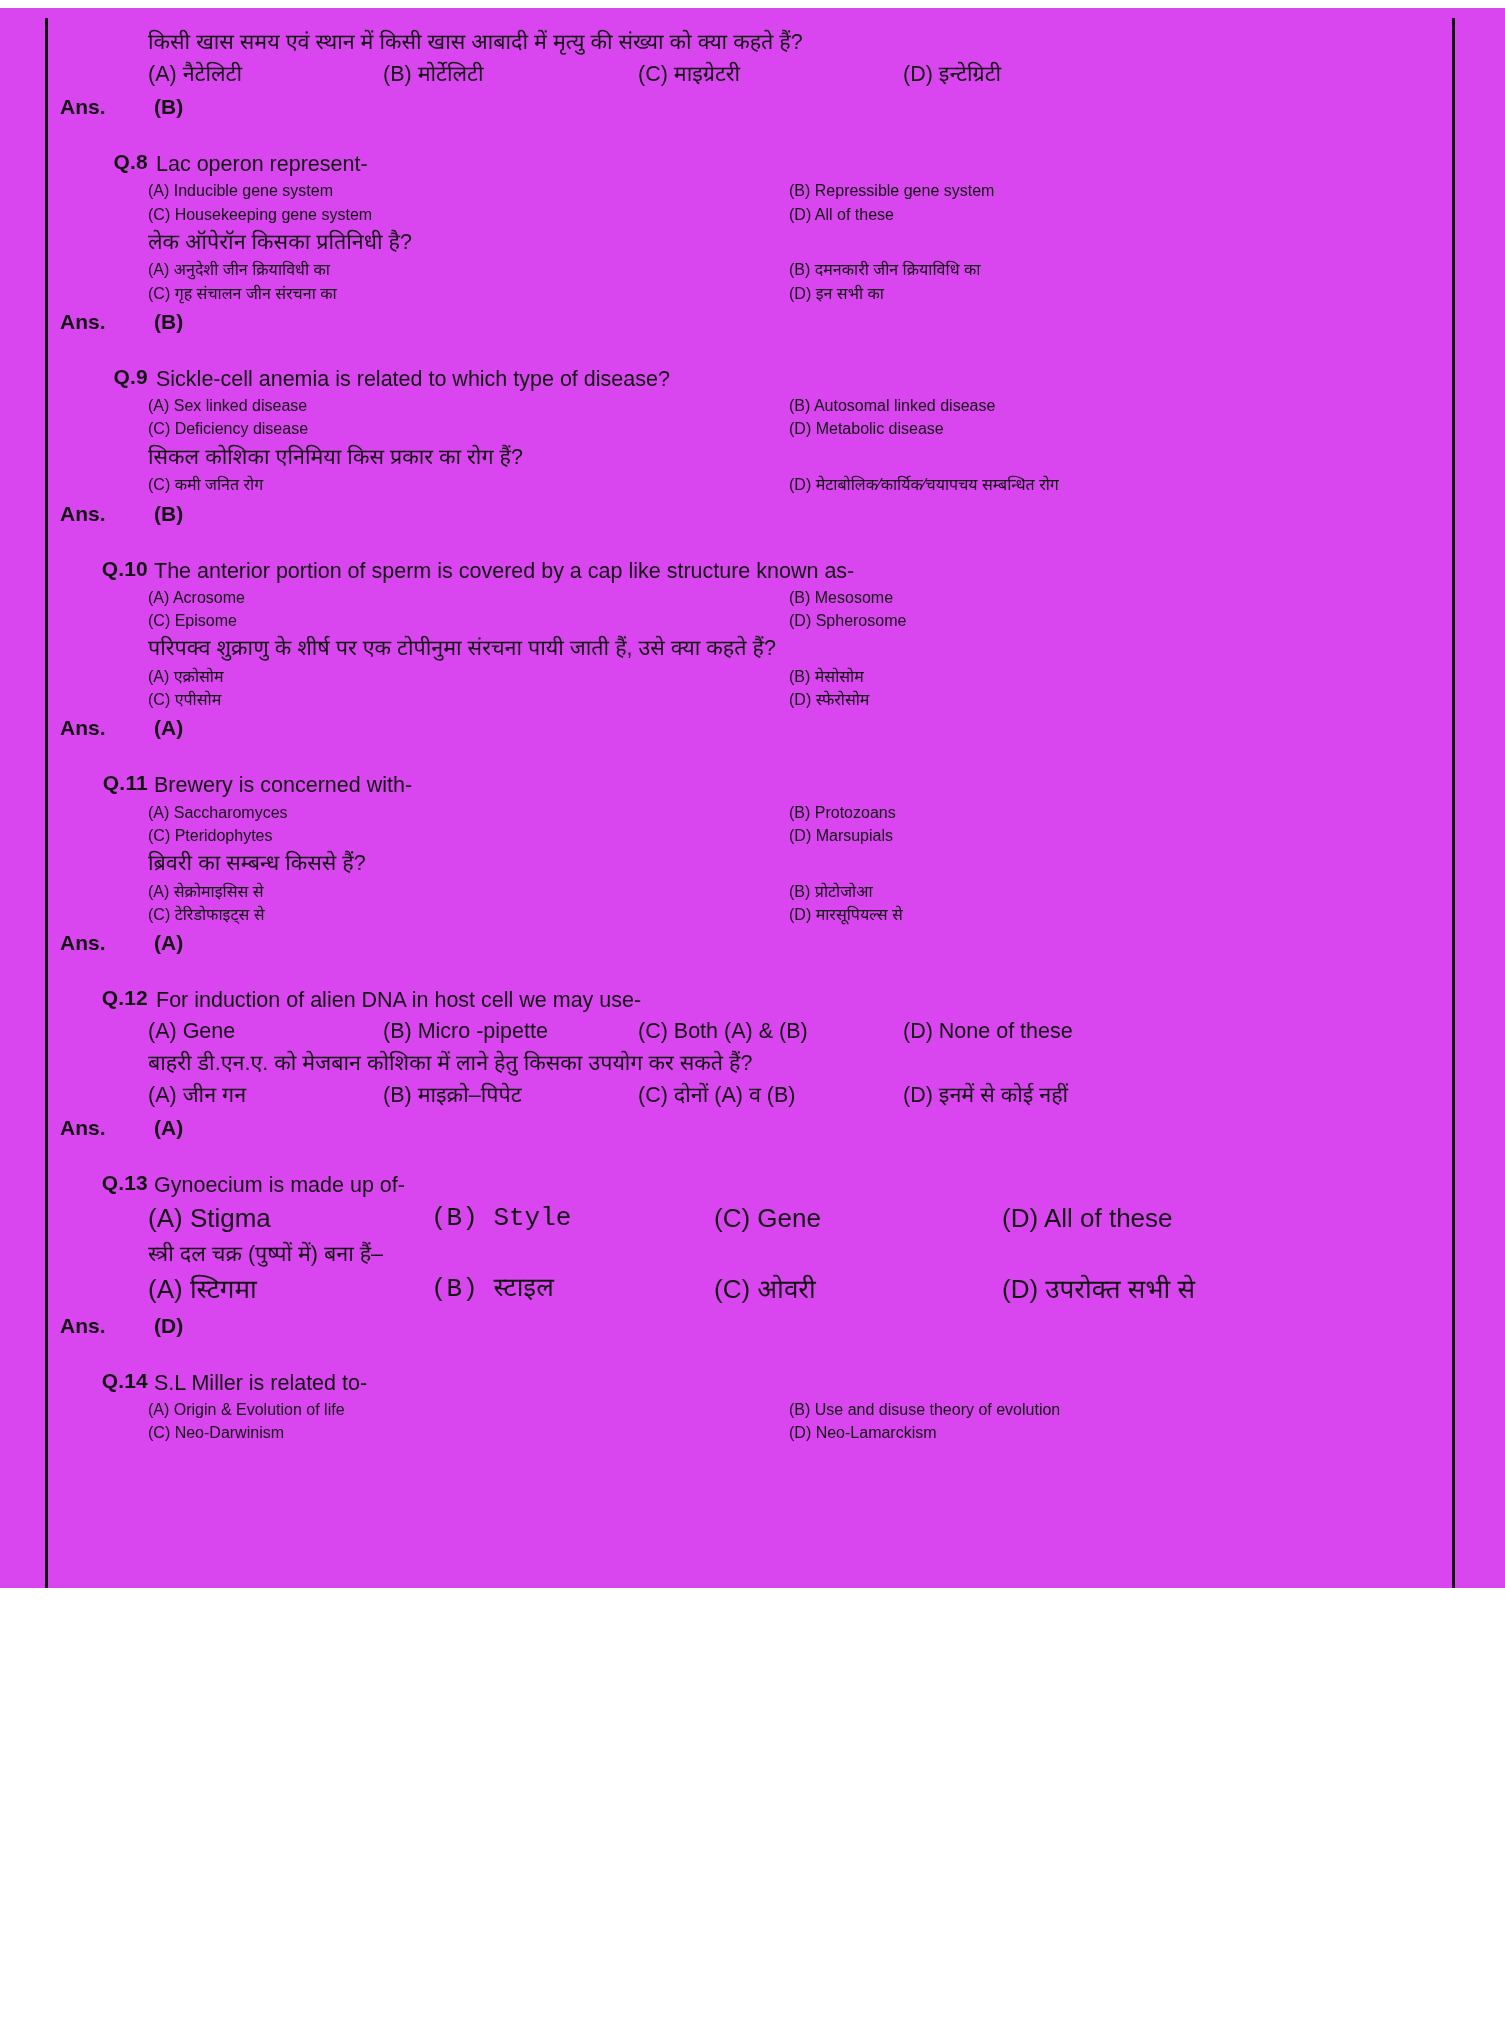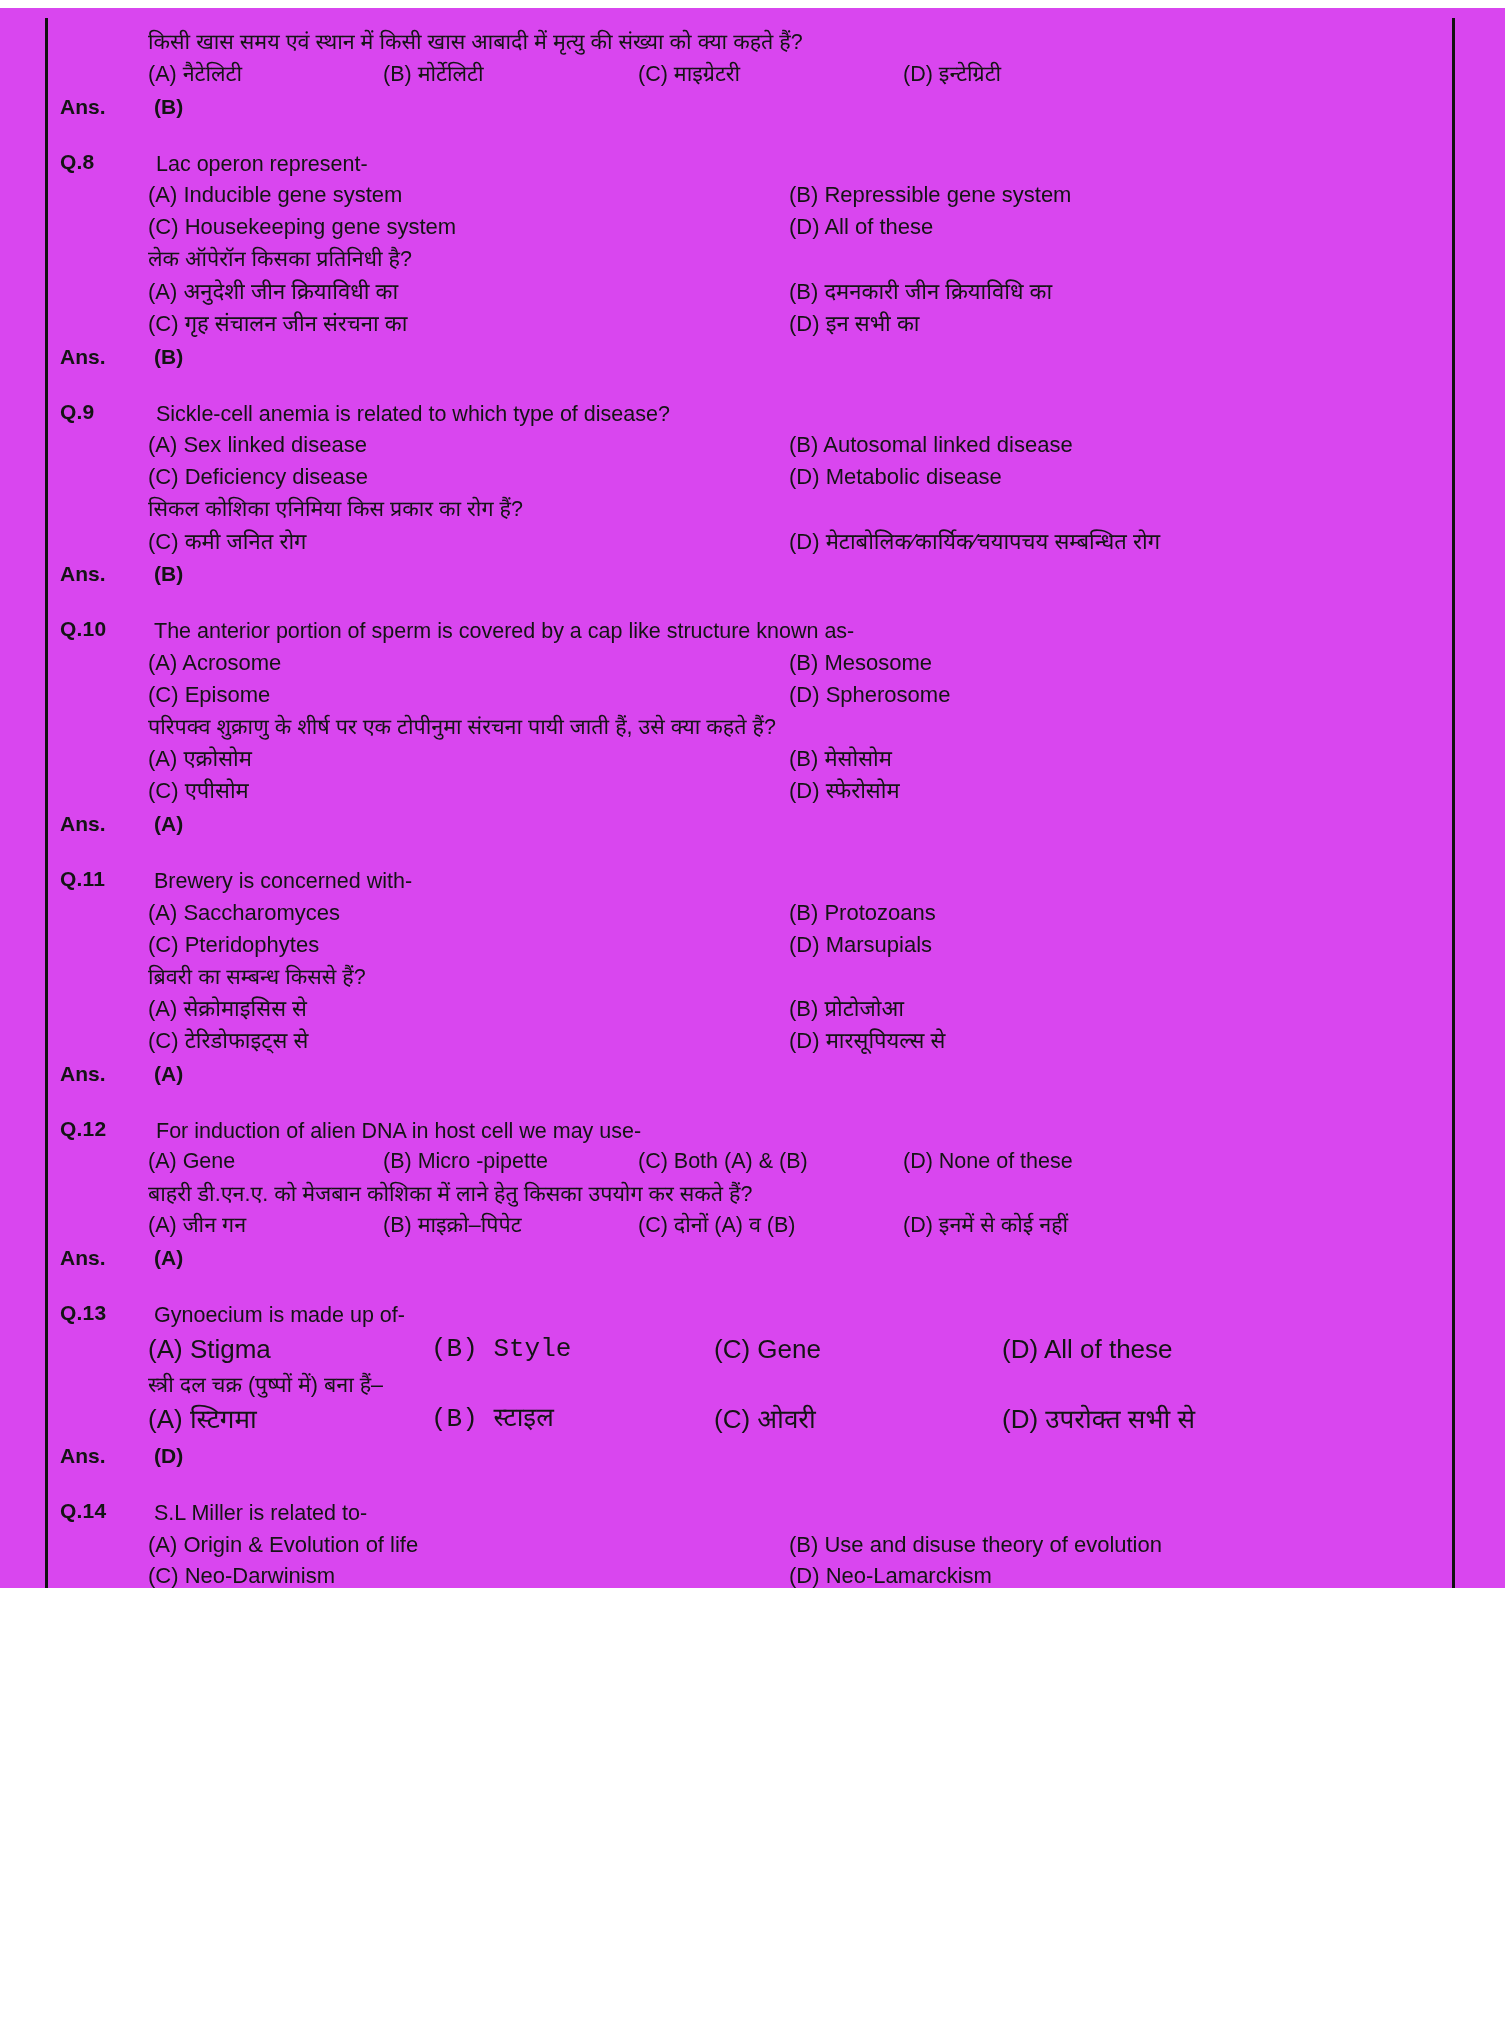--- a/index.html
+++ b/index.html
@@ -71,37 +71,38 @@
     align-items: flex-start;
     line-height: 1.0;
     min-height: 32px;
   }
   .qnum {
     flex: 0 0 88px;
     font-weight: bold;
     font-size: 21px;
     padding-top: 2px;
     letter-spacing: 0.2px;
+    text-align: right;
   }
   .qbody {
     flex: 1 1 auto;
   }
   .stem {
     font-size: 21.5px;
     line-height: 1.42;
     padding-left: 6px;
   }
   .stem.hi {
     font-size: 21.5px;
     line-height: 1.52;
     padding-left: 0px;
   }
   .opts2 {
     display: flex;
-    font-size: 22px;
+    font-size: 16px;
     line-height: 1.45;
   }
   .opts2 .c {
     flex: 0 0 50%;
   }
   .opts4 {
     display: flex;
     font-size: 21.5px;
     line-height: 1.45;
   }

